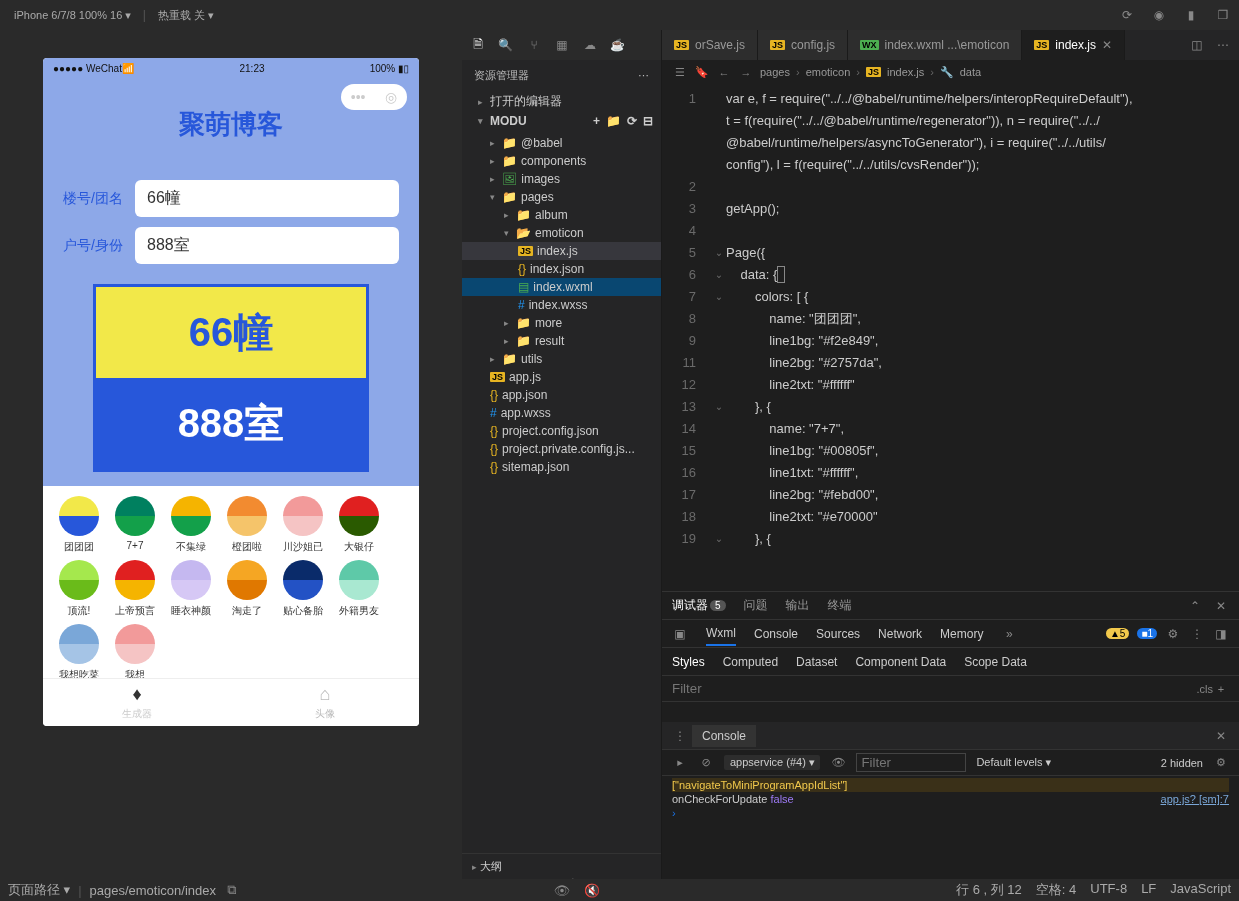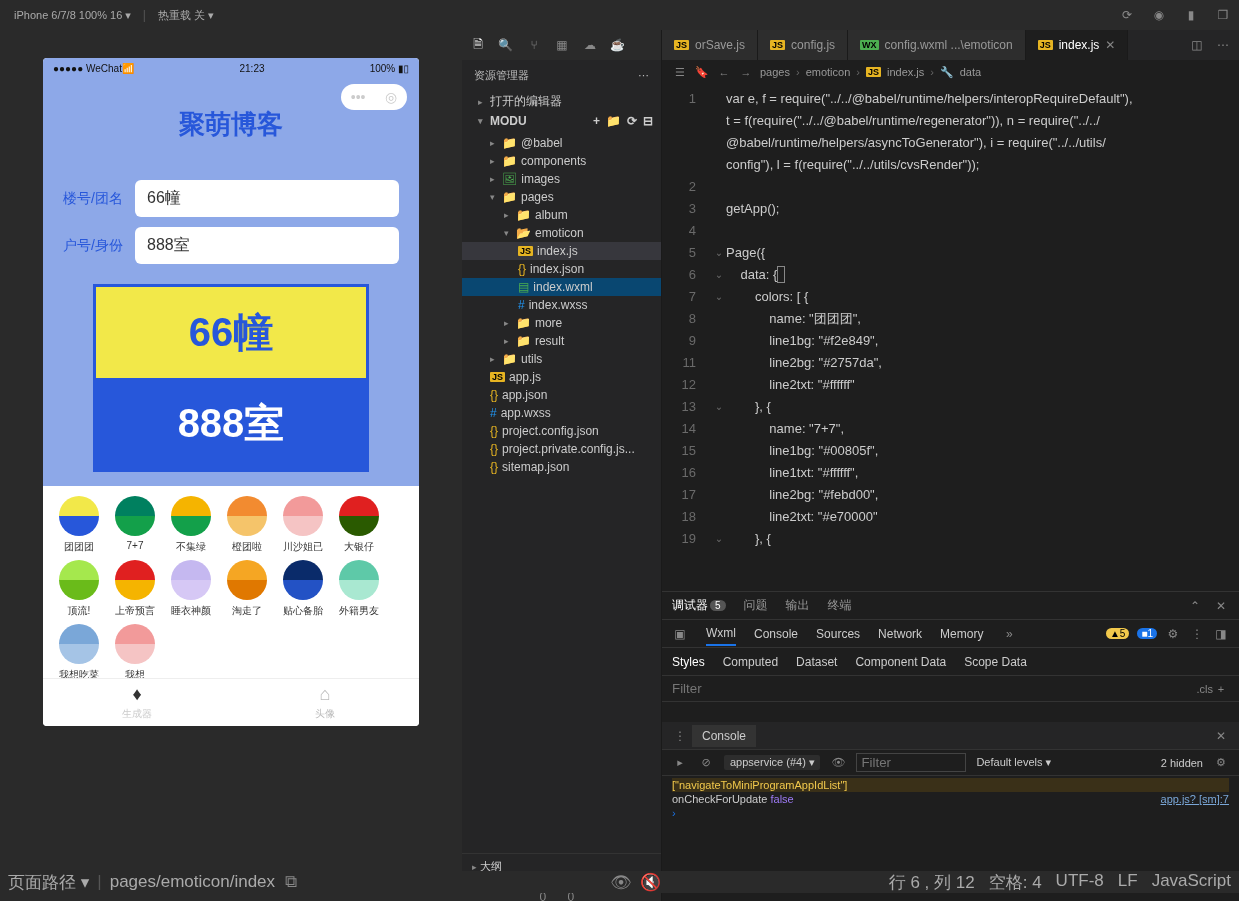--- a/index.html
+++ b/index.html
@@ -82,21 +82,21 @@
 .console-section{flex:1;display:flex;flex-direction:column;}
 .console-header{height:28px;display:flex;align-items:center;padding:0 10px;font-size:12px;border-bottom:1px solid #333;background:#252526;}
 .console-toolbar{height:26px;display:flex;align-items:center;gap:10px;padding:0 10px;font-size:11px;border-bottom:1px solid #333;}
 .console-ctx{background:#2d2d2d;padding:1px 6px;border-radius:2px;}
 .console-body{flex:1;font-family:Consolas,monospace;font-size:11px;padding:2px 10px;}
 .console-line{padding:1px 0;display:flex;justify-content:space-between;}
 .console-warn{background:#3a3018;color:#f2c94c;}
 .console-src{color:#7aa7d8;text-decoration:underline;}
 .console-prompt{color:#1a73e8;}
 .outline-bar{height:26px;background:#252526;border-top:1px solid #333;display:flex;align-items:center;padding:0 10px;font-size:11px;}
-.status-bar{height:22px;background:#2a2a2a;display:flex;align-items:center;font-size:17px;color:#aaa;padding:0 8px;gap:14px;position:absolute;bottom:8px;left:0;right:0;}
+.status-bar{height:22px;background:#2a2a2a;display:flex;align-items:center;font-size:13px;color:#aaa;padding:0 8px;gap:14px;position:absolute;bottom:0;left:0;right:0;}
 .status-left{display:flex;gap:8px;align-items:center;}
 .status-right{margin-left:auto;display:flex;gap:14px;}
 .watermark{position:absolute;color:rgba(200,60,120,0.35);font-size:30px;letter-spacing:8px;top:420px;left:470px;pointer-events:none;z-index:999;}
 </style>
 </head>
 <body>
 
 <div class="watermark"> </div>
 
 <div class="topbar">
@@ -390,21 +390,21 @@
         <div class="tab-item">
           <span class="js-icon" style="background:#e6b422;">JS</span>
           <span>orSave.js</span>
         </div>
         <div class="tab-item">
           <span class="js-icon" style="background:#e6b422;">JS</span>
           <span>config.js</span>
         </div>
         <div class="tab-item">
           <span class="js-icon" style="background:#4caf50;">WX</span>
-          <span>config.wxml ...\emoticon</span>
+          <span>index.wxml ...\emoticon</span>
         </div>
         <div class="tab-item active">
           <span class="js-icon" style="background:#e6b422;">JS</span>
           <span>index.js</span>
           <span class="tab-close">✕</span>
         </div>
       <span style="margin-left:auto;display:flex;gap:10px;padding:0 8px;">
         <span class="icon-btn">◫</span>
         <span class="icon-btn">⋯</span>
       </span>

